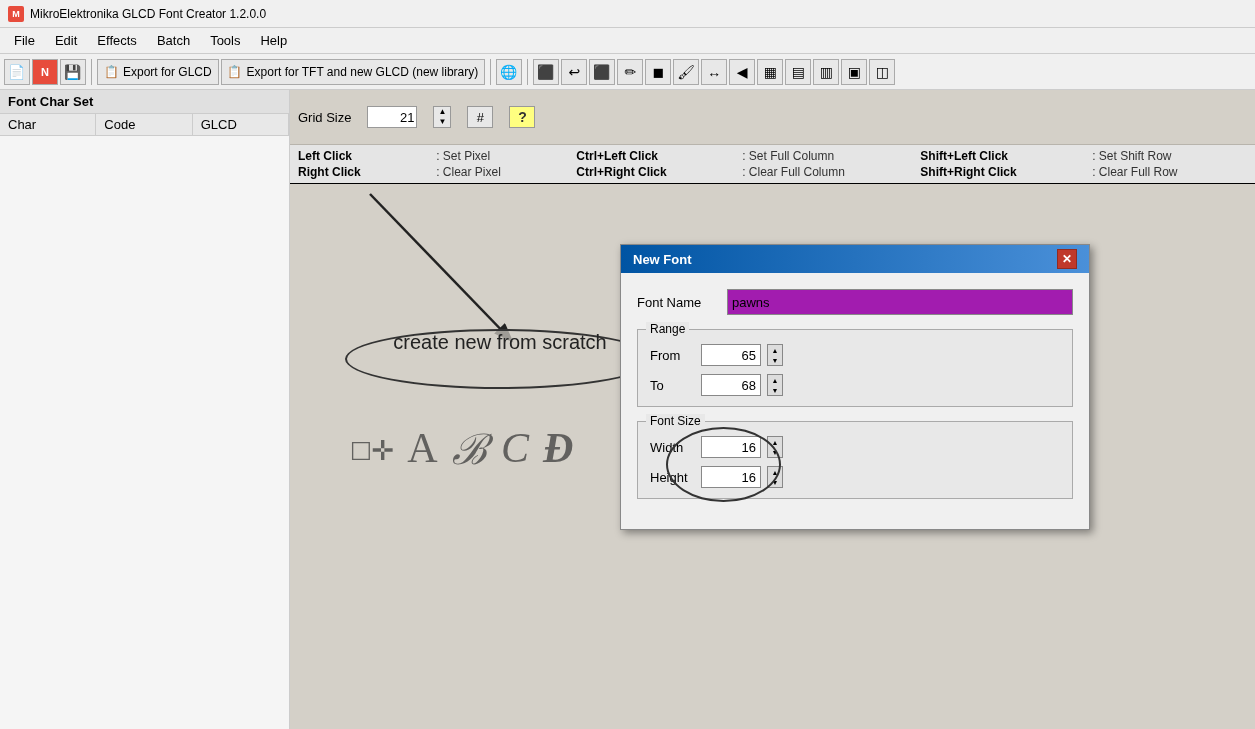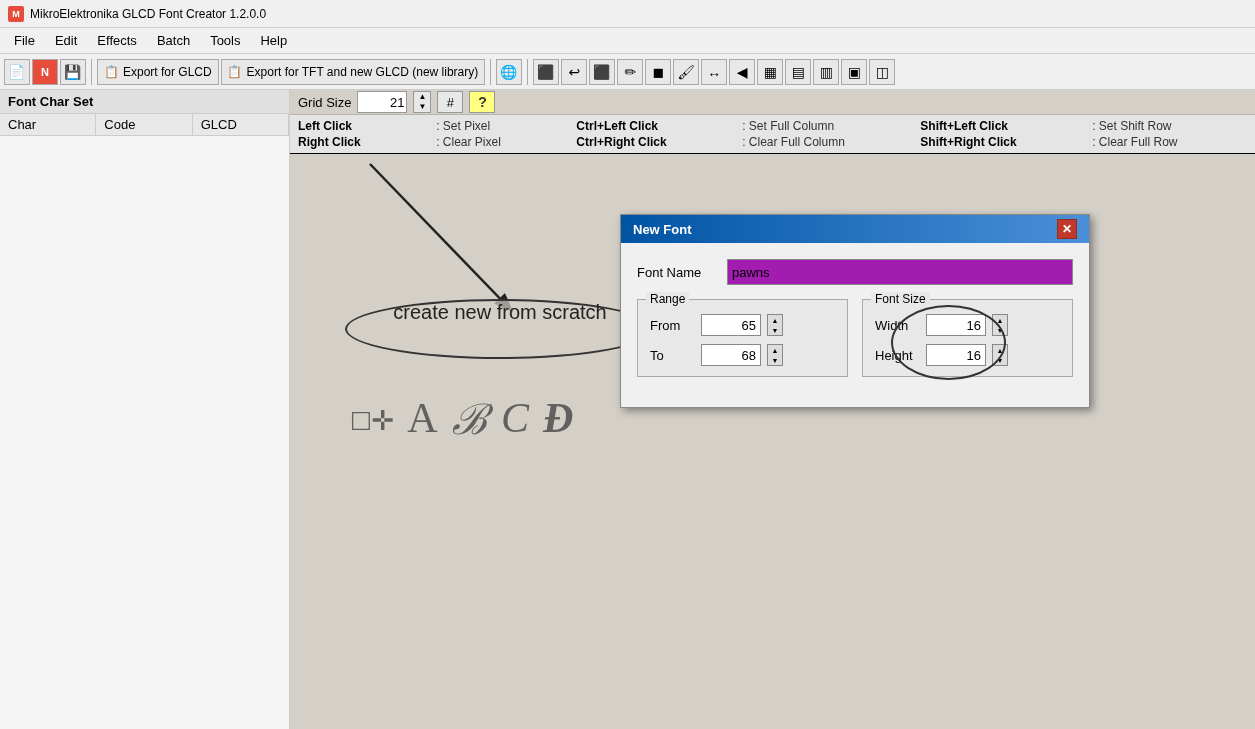--- a/index.html
+++ b/index.html
@@ -105,22 +105,22 @@
       flex: 1;
       background: #d4d0c8;
       display: flex;
       flex-direction: column;
     }
 
     
     #grid-size-bar {
       display: flex;
       align-items: center;
-      padding: 1px 8px;
-      gap: 6px;
+      padding: 16px 8px;
+      gap: 16px;
       background: #d4d0c8;
       border-bottom: 1px solid #b8b4ac;
     }
     .grid-size-label { font-size: 13px; }
     .spinner-input {
       width: 50px;
       height: 22px;
       border: 1px solid #999;
       background: white;
       text-align: right;
@@ -285,20 +285,21 @@
       height: 26px;
       border: 1px solid #888;
       background: #a21caf;
       padding: 0 4px;
       font-size: 13px;
     }
     .dialog-groups-row {
       display: flex;
       gap: 14px;
       margin-bottom: 14px;
+      flex-direction: column;
     }
     .dialog-group-half {
       flex: 1;
       border: 1px solid #aaa;
       background: #e8e8e8;
       padding: 14px 12px 10px;
       position: relative;
     }
     .dialog-group-half-title {
       position: absolute;

